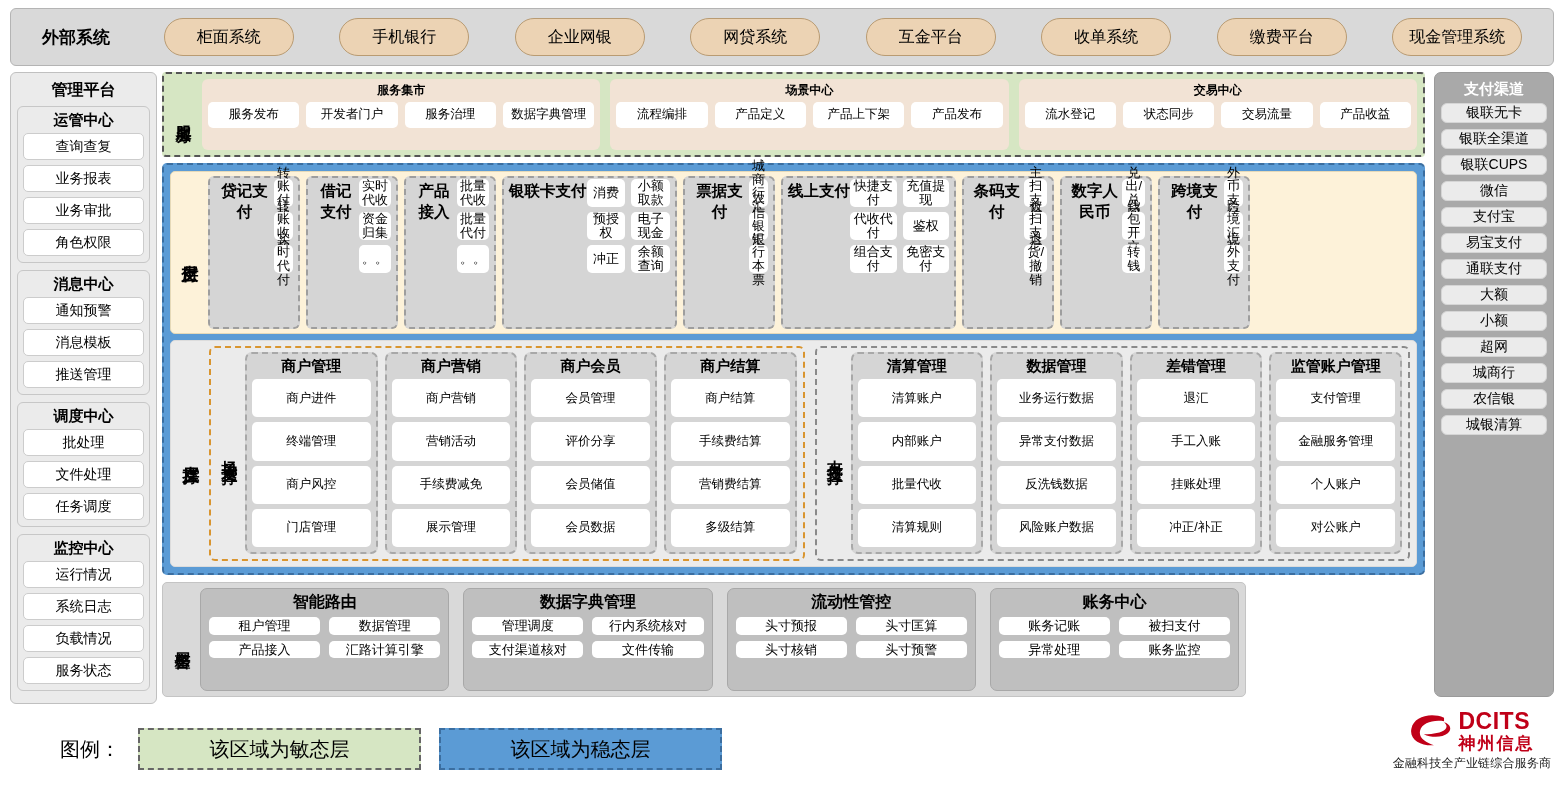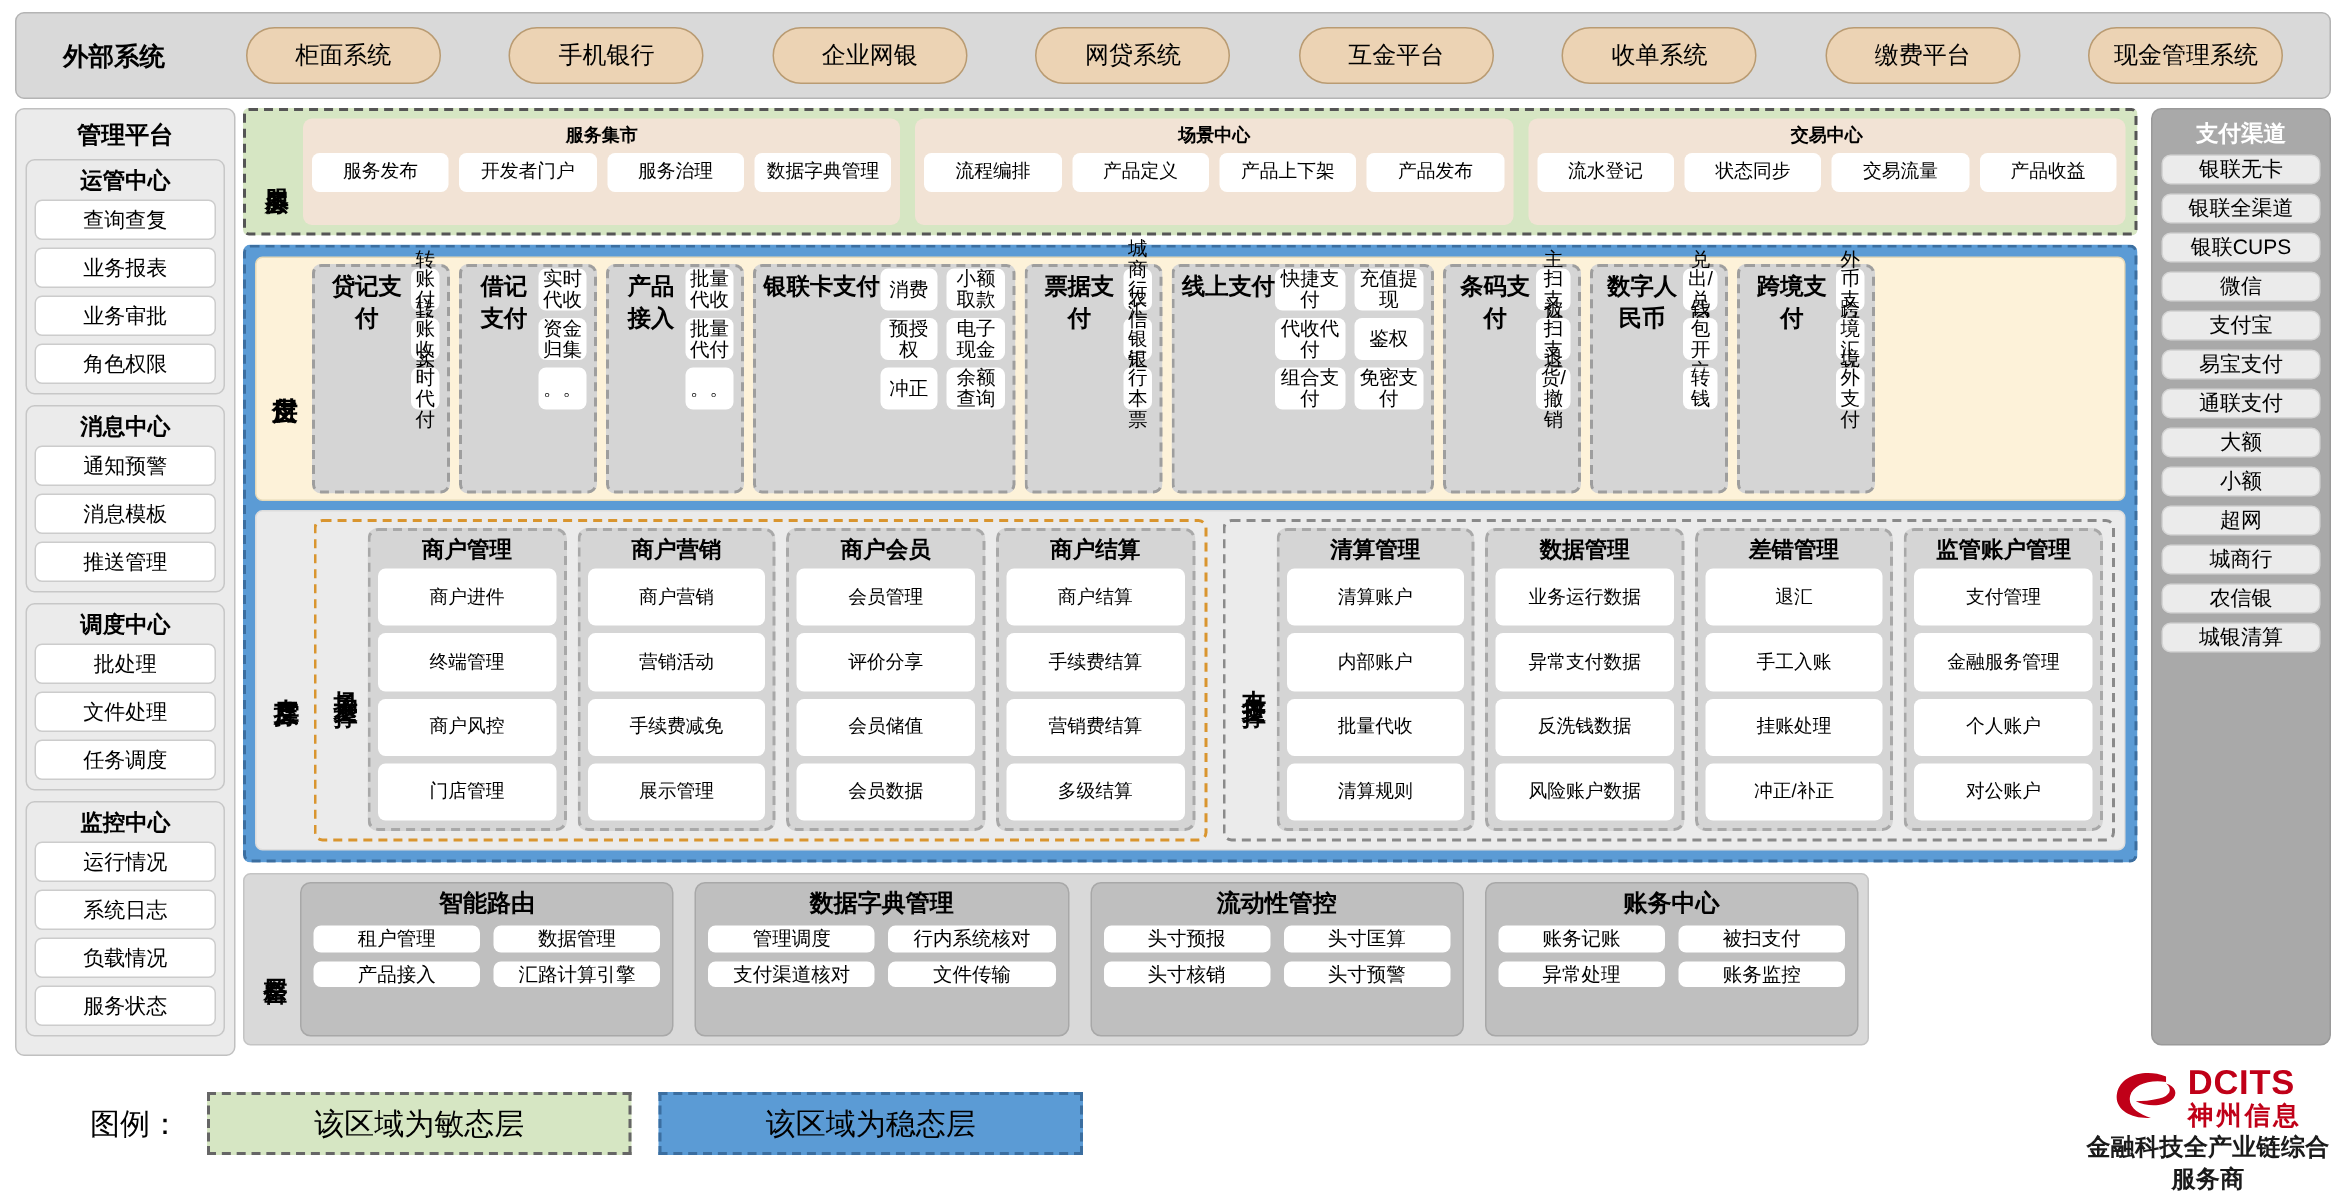--- a/index.html
+++ b/index.html
@@ -173,21 +173,21 @@
   .legend-agile { background:#d6e6c3; }
   .legend-stable { background:#5b9bd5; border-color:#3b6ea0; }
 
   
   .logo { position:absolute; left:1384px; top:710px; width:176px; text-align:center; }
   .logo-row { display:flex; align-items:center; justify-content:center; gap:3px; }
   .logo-mark { width:46px; height:36px; flex:0 0 46px; }
   .logo-text { text-align:left; line-height:1; }
   .logo-en { font-size:23px; font-weight:bold; color:#c00018; letter-spacing:0.5px; }
   .logo-cn { font-size:17px; font-weight:bold; color:#c00018; letter-spacing:2px; margin-top:2px; }
-  .logo-tag { font-size:16px; font-weight:bold; color:#1a1a1a; margin-top:3px; letter-spacing:0.2px; }
+  .logo-tag { font-size:12px; font-weight:normal; color:#1a1a1a; margin-top:3px; letter-spacing:0.2px; }
 </style>
 </head>
 <body>
 
 <div class="page">
 
   <div class="topbar">
     <div class="topbar-label">外部系统</div>
     <div class="topbar-items" id="topbar-items">
         <div class="ext-chip">柜面系统</div>

